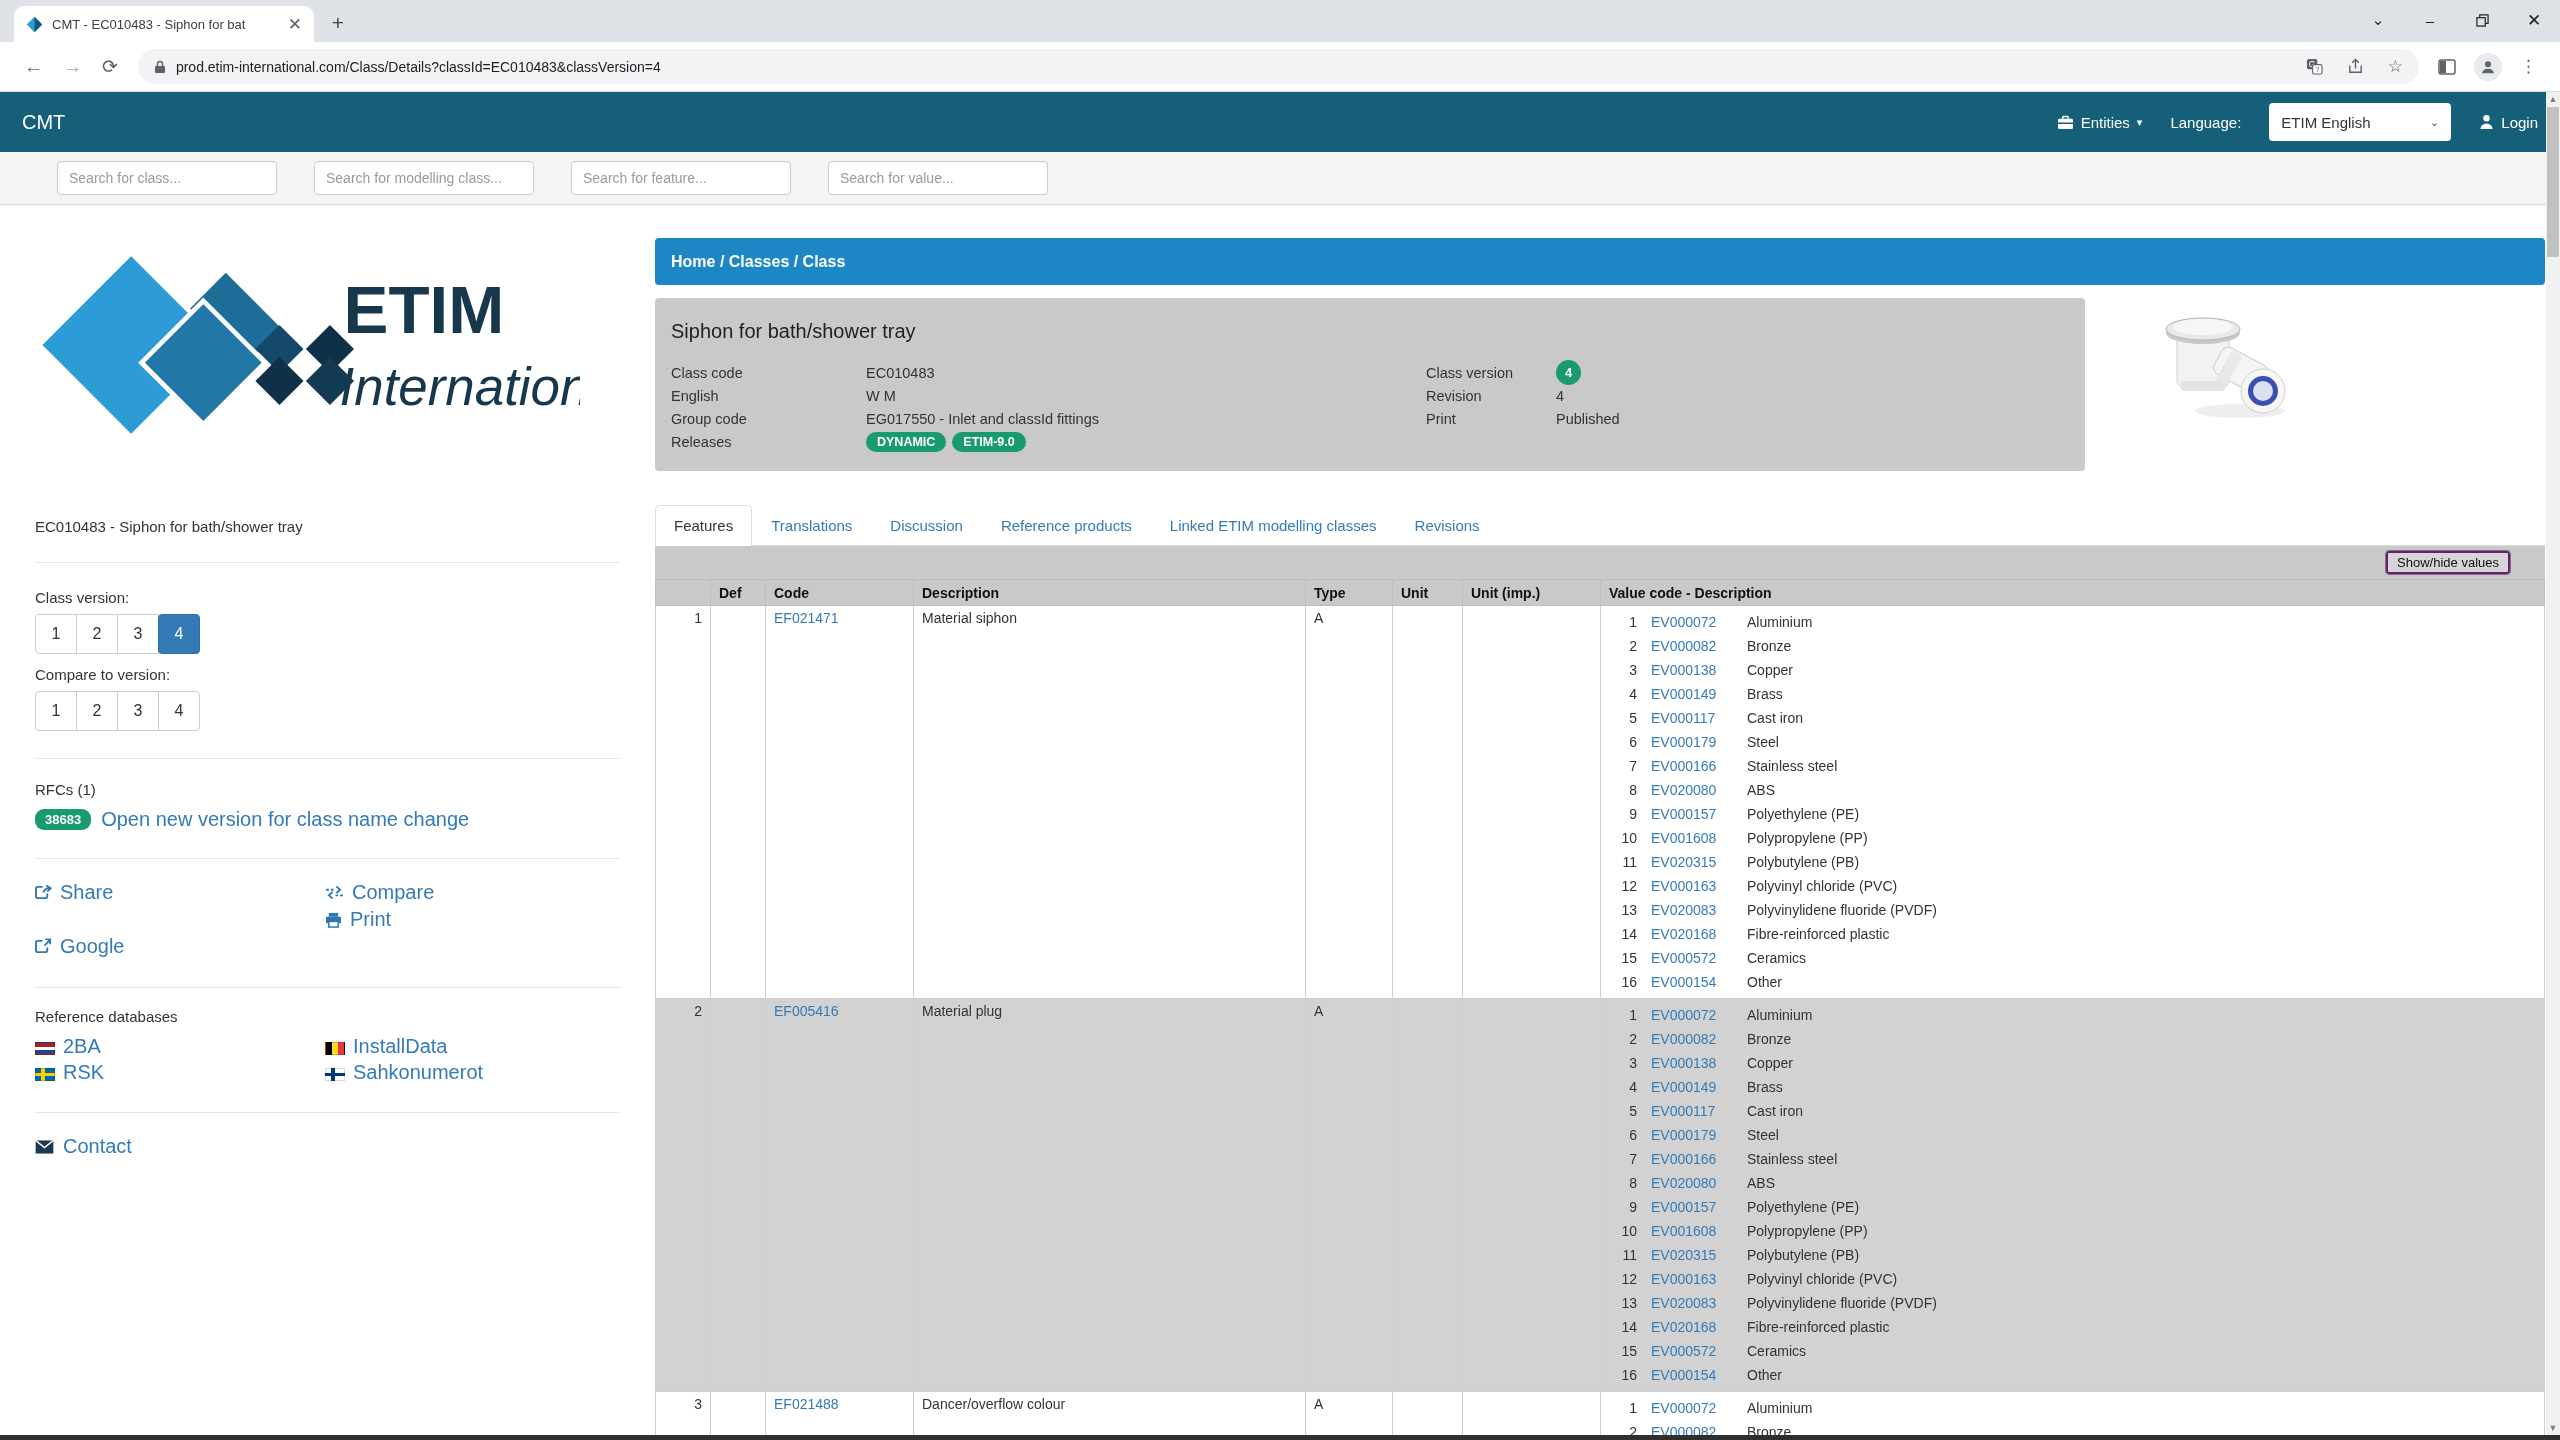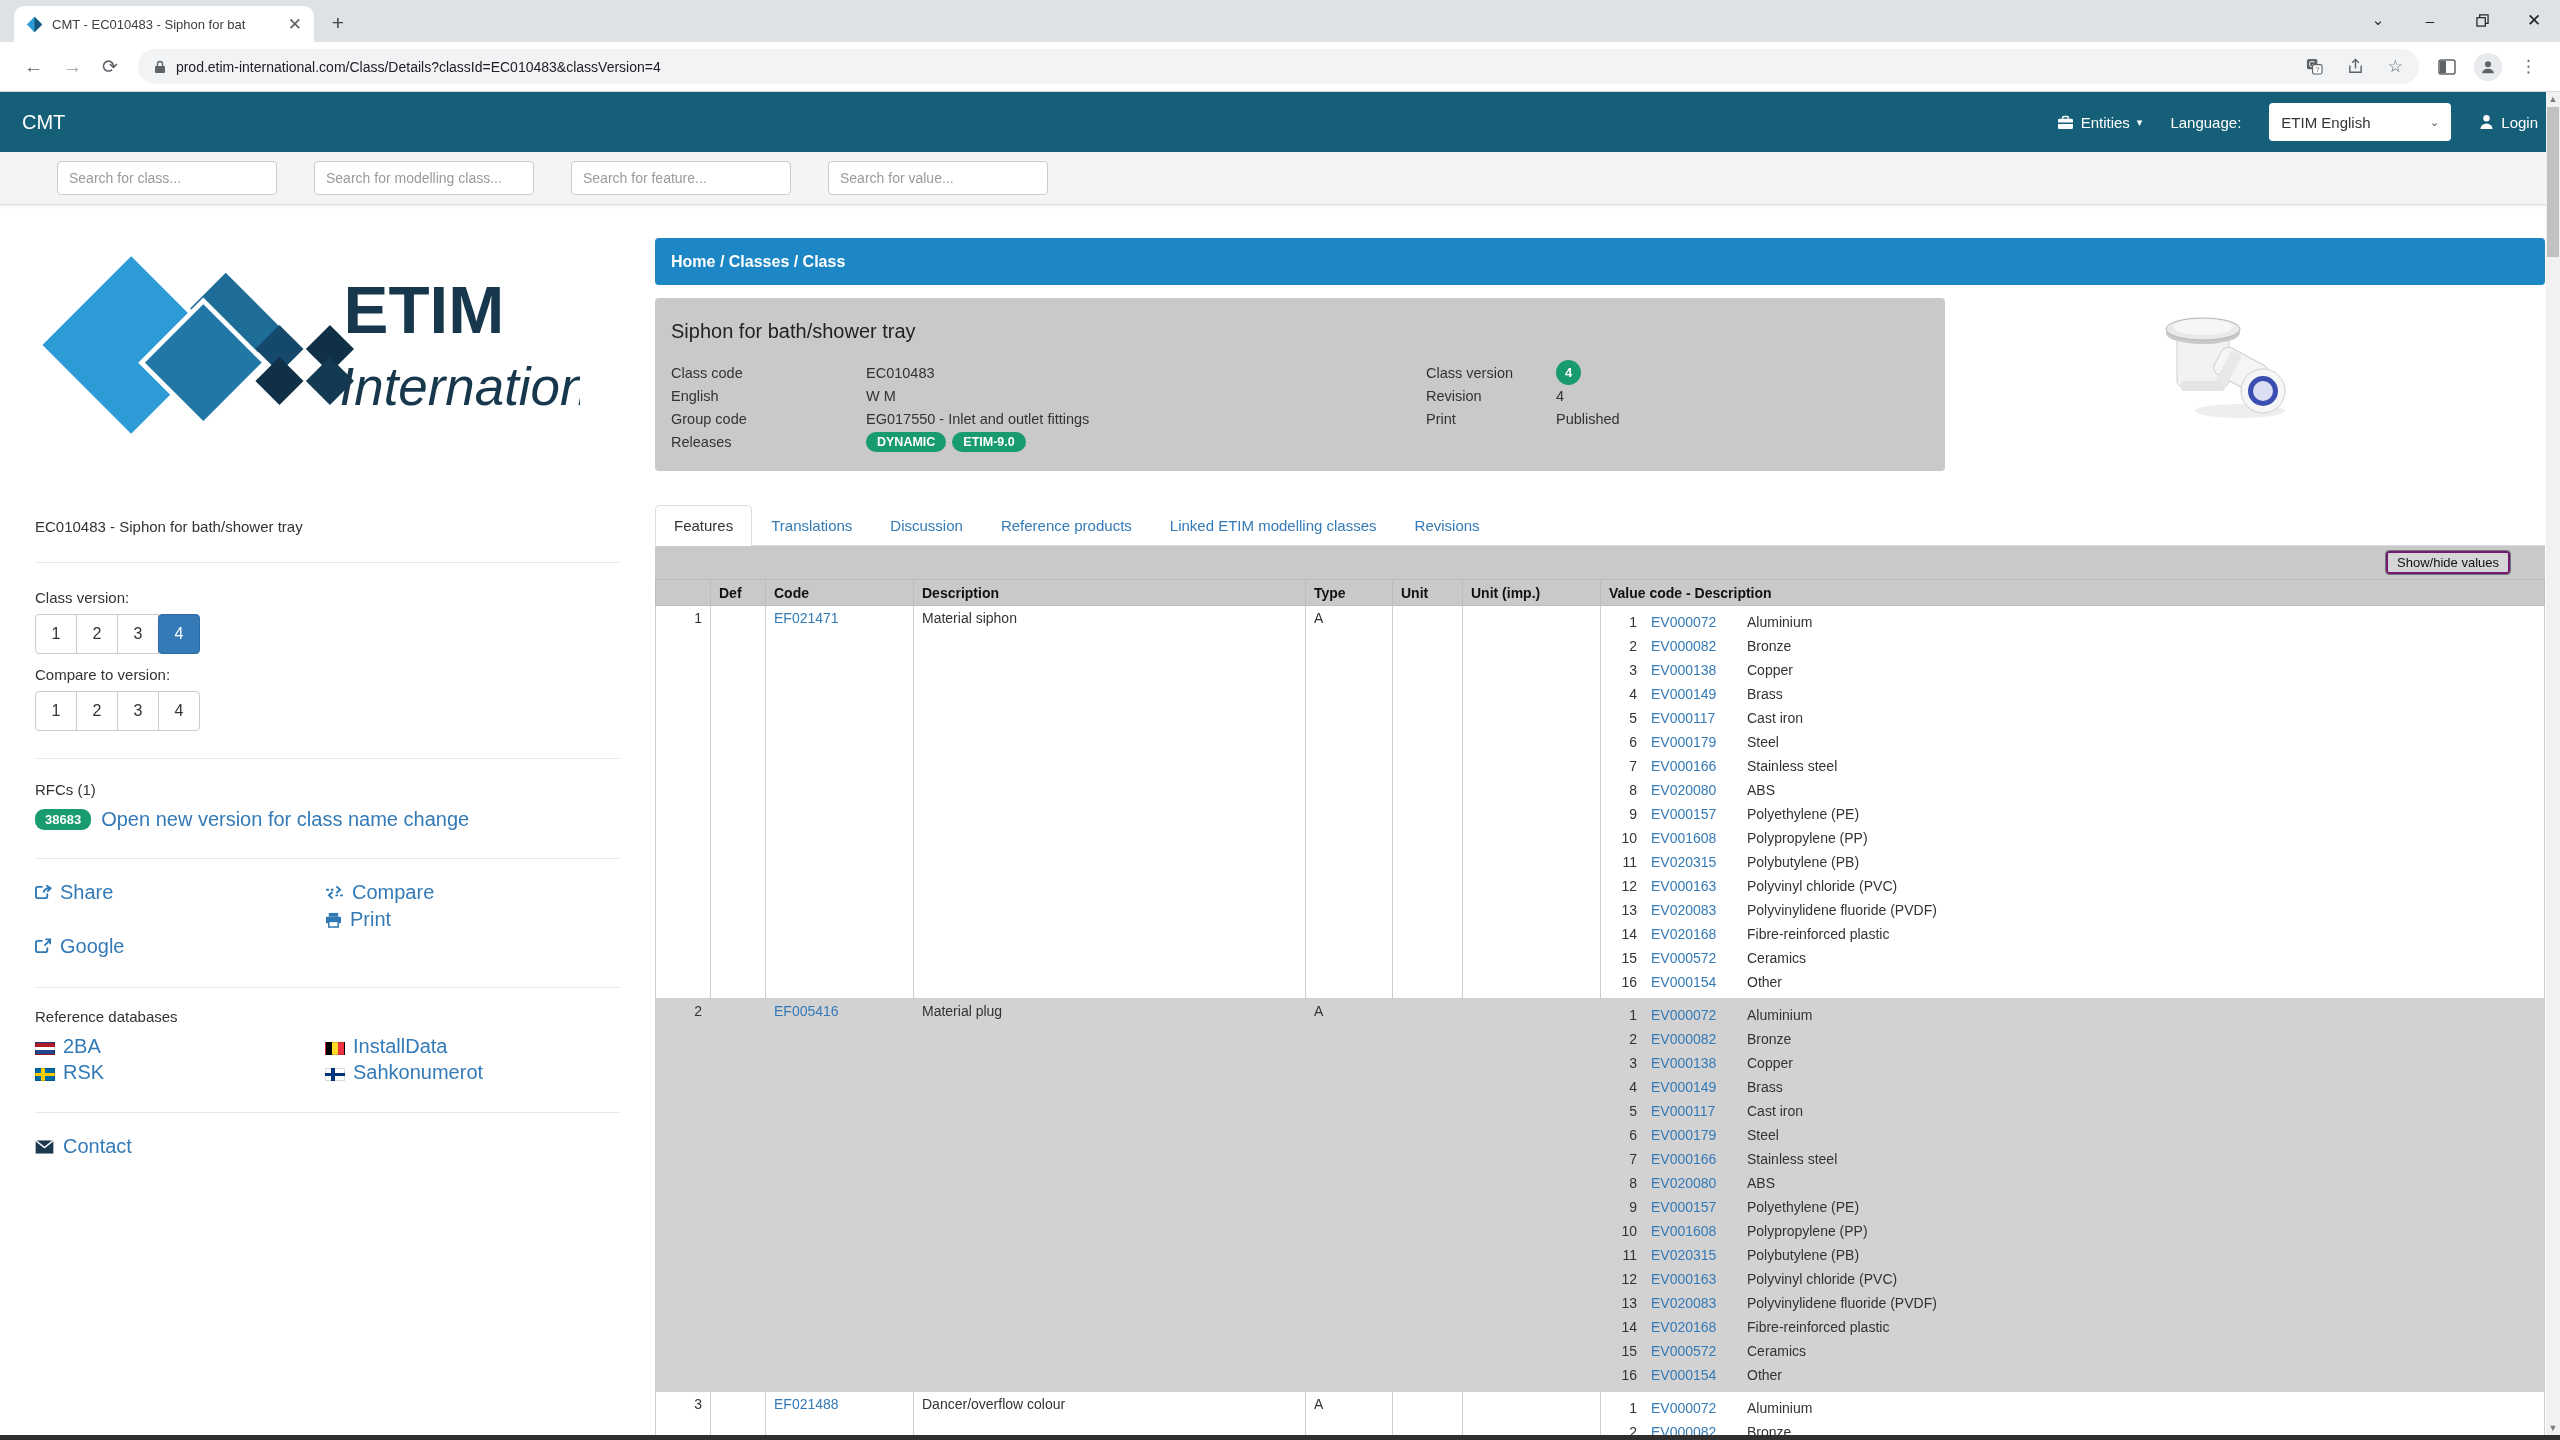--- a/index.html
+++ b/index.html
@@ -82,21 +82,21 @@
       linear-gradient(90deg, #006aa7 30%, #fecc00 30% 48%, #006aa7 48%); }
   .flag-fi { background:
       linear-gradient(180deg, transparent 38%, #003580 38% 62%, transparent 62%),
       linear-gradient(90deg, #fff 30%, #003580 30% 48%, #fff 48%); }
   .contact-row { margin-top:22px; display:flex; align-items:center; gap:9px; }
 
   
   .breadcrumb { margin-top:33px; height:47px; background:var(--breadcrumb-bg,#1d87c5); border-radius:4px;
     display:flex; align-items:center; padding:4px 16px; color:#fff; font-size:16px; font-weight:bold; }
   .info-row { position:relative; margin-top:13px; }
-  .info-panel { width:1290px; background:var(--panel-gray,#c9c9c9); border-radius:4px; padding:22px 16px 18px 16px; }
+  .info-panel { width:1430px; background:var(--panel-gray,#c9c9c9); border-radius:4px; padding:22px 16px 18px 16px; }
   .info-title { font-size:20px; color:#222; }
   .info-grid { margin-top:18px; display:grid; grid-template-columns:195px 560px 130px 1fr;
     grid-auto-rows:23px; font-size:14.5px; color:#333; align-items:center; }
   .rel-badges { display:flex; gap:6px; }
   .rel-badge { background:var(--badge-green,#189b70); color:#fff; font-size:12.5px; font-weight:bold;
     padding:3px 11px; border-radius:11px; }
   .ver-circle { width:25px; height:25px; border-radius:50%; background:var(--badge-green,#189b70);
     color:#fff; font-size:13px; font-weight:bold; display:flex; align-items:center; justify-content:center; }
   .product { position:absolute; right:250px; top:5px; }
 
@@ -350,21 +350,21 @@
           <span>EC010483</span>
           <span>Class version</span>
           <span>
               <span class="ver-circle">4</span>
             </span>
           <span>English</span>
           <span>W M</span>
           <span>Revision</span>
           <span>4</span>
           <span>Group code</span>
-          <span>EG017550 - Inlet and outlet fittings</span>
+          <span>EG017550 - Inlet and classId fittings</span>
           <span>Print</span>
           <span>Published</span>
           <span>Releases</span>
           <span class="rel-badges">
               <span class="rel-badge">DYNAMIC</span>
               <span class="rel-badge">ETIM-9.0</span>
             </span>
           <span></span>
             <span></span>
         </div>

